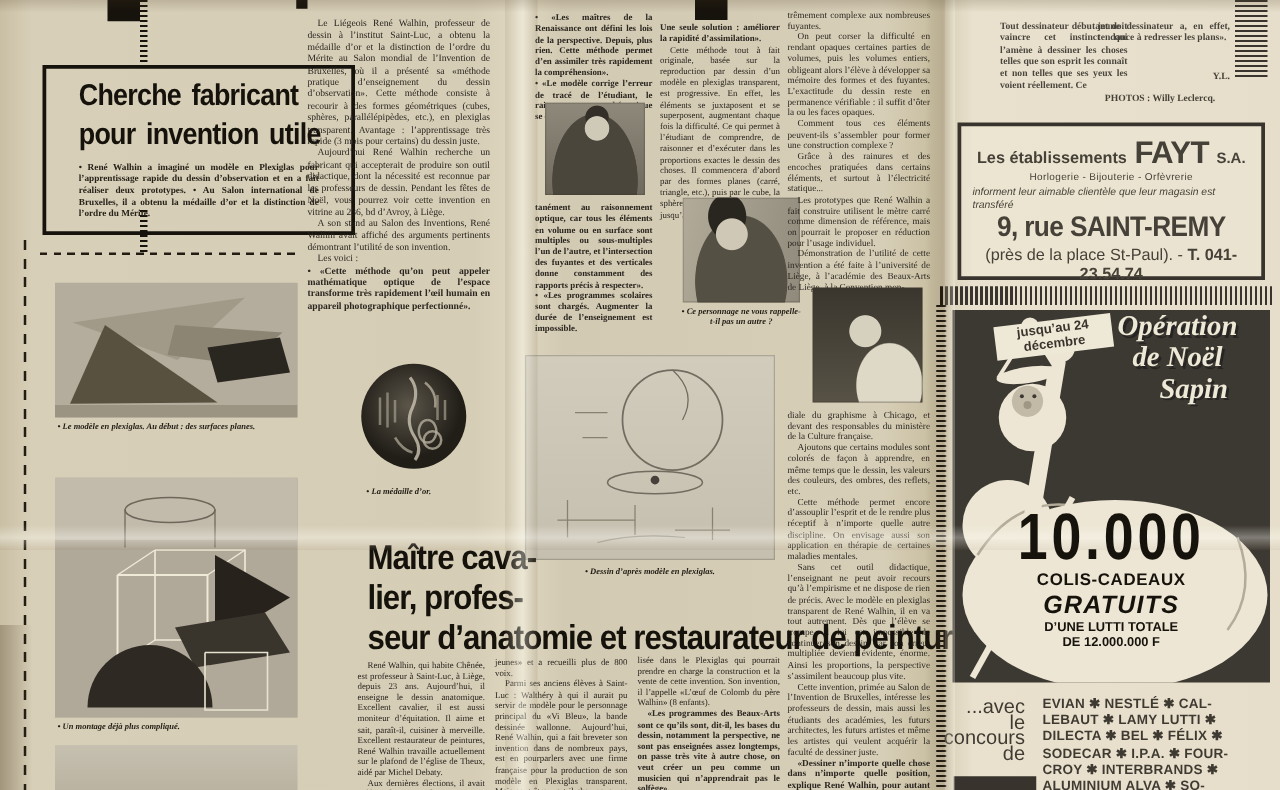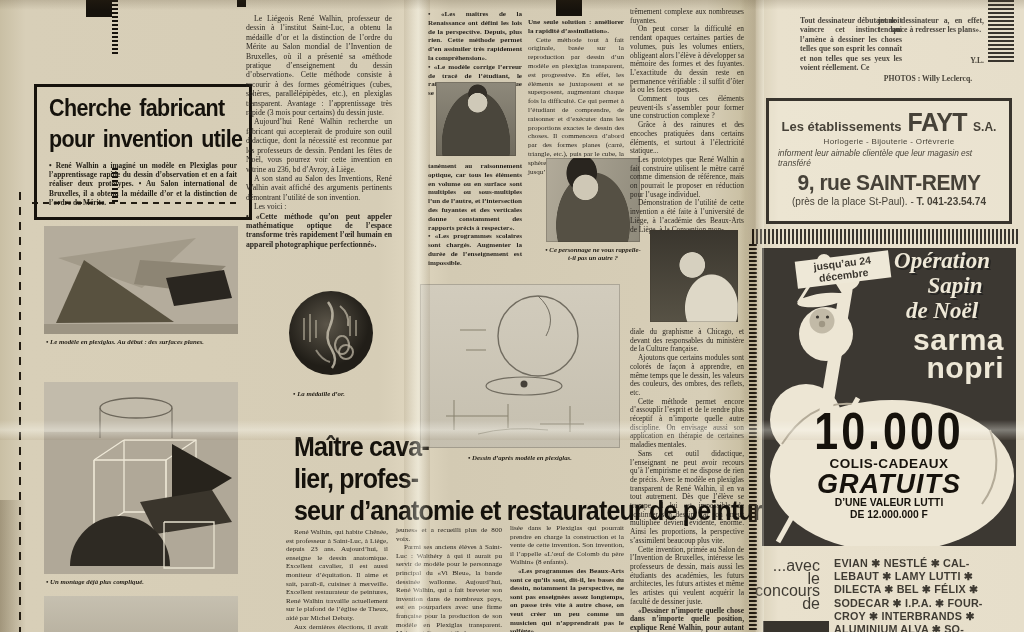--- a/index.html
+++ b/index.html
@@ -17,43 +17,43 @@
   .display{font-family:"Liberation Sans","DejaVu Sans",sans-serif;font-weight:700;color:#15120c;}
   .stripes-v{background:repeating-linear-gradient(180deg,#17130d 0 2px,rgba(0,0,0,0) 2px 4px);}
   .stripes-h{background:repeating-linear-gradient(90deg,#17130d 0 2px,rgba(0,0,0,0) 2px 4px);}
   .mark{background:#16120c;}
   .overlay{pointer-events:none;}
   
   .bodycol{font-size:7.7px;line-height:9.4px;}
   .bodycol2{font-size:7.1px;line-height:8.8px;}
   .bodycol3{font-size:7.4px;line-height:8.7px;}
   
-  #hbox{left:34px;top:52px;width:218px;height:136px;border:3px solid #16120c;box-sizing:border-box;padding:8px 12px 6px;margin-top:32px;}
+  #hbox{left:34px;top:52px;width:250px;height:136px;border:3px solid #16120c;box-sizing:border-box;padding:8px 26px 6px;}
   #hbox .hl{font-size:21.5px;line-height:25px;letter-spacing:-.6px;word-spacing:3px;transform:scaleY(1.12);transform-origin:left top;white-space:nowrap;}
   #hbox .lede{margin-top:10px;font-size:7.4px;line-height:9.2px;font-weight:bold;text-align:justify;}
   
   .h2line{font-size:25px;line-height:26px;letter-spacing:-.8px;transform:scaleY(1.1);transform-origin:left top;white-space:nowrap;}
   
   #fayt{left:766px;top:98px;width:246px;height:126px;border:3px solid #16120c;box-sizing:border-box;padding:7px 9px 5px;background:rgba(240,234,218,.35);}
   #fayt .r1{display:flex;align-items:baseline;justify-content:center;gap:6px;font-weight:bold;font-family:"Liberation Sans",sans-serif;}
   #fayt .r1 .pre{font-size:13px;text-align:right;} #fayt .r1 .name{font-size:25px;letter-spacing:-.5px;} #fayt .r1 .sa{font-size:12px;}
   #fayt .r2{text-align:center;font-size:8px;letter-spacing:.3px;margin-top:0px;font-family:"Liberation Sans",sans-serif;}
   #fayt .r3{font-style:italic;font-size:8.3px;line-height:9.6px;margin-top:3px;font-family:"Liberation Sans",sans-serif;}
   #fayt .r4{text-align:center;font-size:21px;font-weight:bold;letter-spacing:-.5px;margin-top:1px;font-family:"Liberation Sans",sans-serif;transform:scaleY(1.08);transform-origin:center top;white-space:nowrap;}
-  #fayt .r5{text-align:center;font-size:10px;margin-top:3px;font-family:"Liberation Sans",sans-serif;}
+  #fayt .r5{text-align:center;font-size:13px;margin-top:3px;font-family:"Liberation Sans",sans-serif;}
   #fayt .r6{font-weight:bold;font-size:8px;line-height:9.4px;margin-top:3px;font-family:"Liberation Sans",sans-serif;}
   
   #sarma{left:762px;top:248px;width:254px;height:298px;background:#1b1712;}
   #sarma .badge{position:absolute;left:34px;top:8px;width:94px;padding:2px 0;background:#ece6d4;transform:rotate(-7deg);text-align:center;color:#16120c;font-weight:bold;font-size:10.5px;line-height:11.5px;font-family:"Liberation Sans",sans-serif;}
   #sarma .script{position:absolute;right:6px;top:0px;width:136px;text-align:center;color:#ece6d4;font-family:"Liberation Serif",serif;font-style:italic;font-weight:bold;font-size:23px;line-height:25px;text-shadow:2px 2px 0 #000;}
   #sarma .brand{position:absolute;right:12px;top:78px;text-align:right;color:#ece6d4;font-family:"Liberation Sans",sans-serif;font-weight:bold;font-size:30px;line-height:28px;letter-spacing:.5px;}
   #sarma .sacktext{position:absolute;left:6px;right:6px;top:158px;text-align:center;color:#16120c;z-index:3;}
   #sarma .num{font-family:"Liberation Sans",sans-serif;font-weight:bold;font-size:43px;line-height:40px;letter-spacing:3px;transform:scaleY(1.22);transform-origin:center top;}
   #sarma .colis{font-family:"Liberation Sans",sans-serif;font-weight:bold;font-size:13.5px;letter-spacing:.5px;margin-top:10px;}
-  #sarma .grat{font-family:"Liberation Sans",sans-serif;font-weight:bold;font-style:italic;font-size:27px;line-height:26px;letter-spacing:1px;}
+  #sarma .grat{font-family:"Liberation Sans",sans-serif;font-weight:bold;font-style:italic;font-size:20px;line-height:26px;letter-spacing:1px;}
   #sarma .val{font-family:"Liberation Sans",sans-serif;font-weight:bold;font-size:10.3px;line-height:11.5px;}
   
   #sponsor-prefix{left:752px;top:560px;width:68px;text-align:right;font-family:"Liberation Sans",sans-serif;font-weight:normal;font-size:16px;line-height:12.5px;color:#1d1912;}
   #sponsor-brands{left:834px;top:557px;width:184px;font-family:"Liberation Sans",sans-serif;font-weight:bold;font-size:10.8px;line-height:13.2px;letter-spacing:.2px;color:#1d1912;}
   .photo{box-shadow:0 0 0 1px rgba(60,52,40,.25) inset;}
 </style>
 </head>
 <body>
 
 <div id="page">
@@ -246,32 +246,28 @@
       <polygon points="38,52 82,46 62,14" fill="#1b1712" stroke="#eae3d1" stroke-width="3"></polygon>
       <circle cx="62" cy="13" r="7" fill="#eae3d1"></circle>
       <ellipse cx="60" cy="52" rx="25" ry="6.5" fill="#eae3d1" transform="rotate(-8 60 52)"></ellipse>
     </svg>
     <div class="badge">
       <div>jusqu’au 24</div>
       <div>décembre</div>
     </div>
     <div class="script">
       <div>Opération</div>
+      <div>de Noël</div>
       <div style="padding-left:26px">Sapin</div>
-      <div>de Noël</div>
-    </div>
-    <div class="brand">
-      <div>sarma</div>
-      <div>nopri</div>
     </div>
     <div class="sacktext">
       <div class="num">10.000</div>
       <div class="colis">COLIS-CADEAUX</div>
       <div class="grat">GRATUITS</div>
-      <div class="val">D’UNE VALEUR LUTTI</div>
+      <div class="val">D’UNE LUTTI TOTALE</div>
       <div class="val">DE 12.000.000 F</div>
     </div>
   </div>
 
   <div id="sponsor-prefix" class="abs">
     <div>...avec</div>
     <div>le concours</div>
     <div>de</div>
   </div>
   <div id="sponsor-brands" class="abs">

